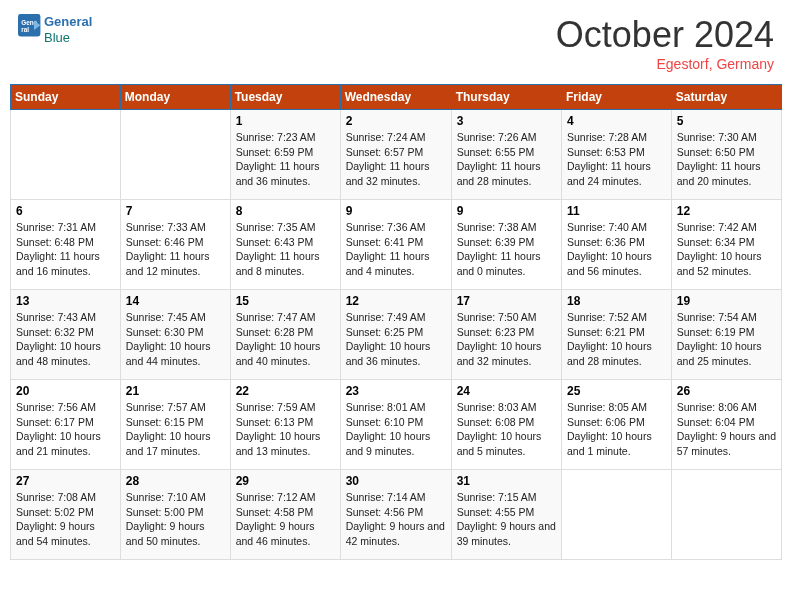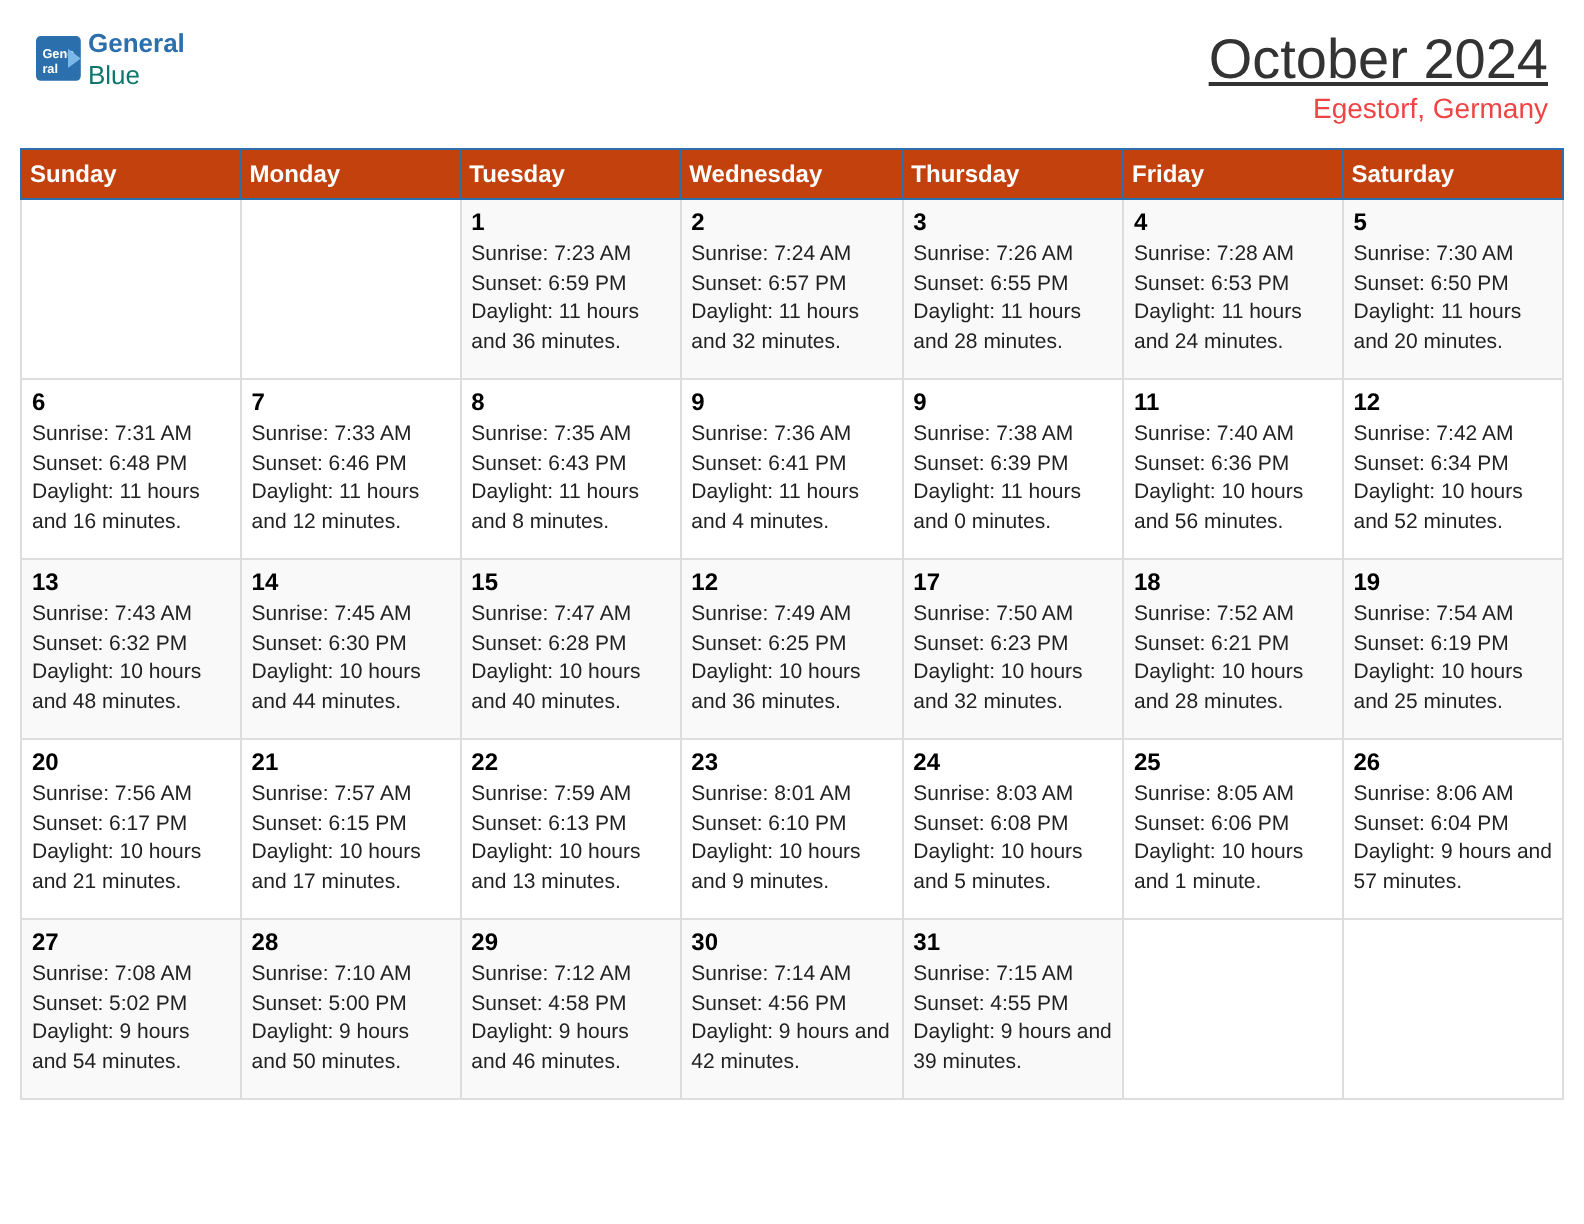--- a/index.html
+++ b/index.html
@@ -12,35 +12,33 @@
     }
     .header-area {
       display: flex;
       justify-content: space-between;
       align-items: flex-start;
       margin-bottom: 8px;
       padding: 4px 8px;
     }
     .logo {
       display: flex;
-      align-items: center;
       gap: 2px;
     }
     .logo-icon {
       width: 24px;
       height: 24px;
     }
     .title-area {
       text-align: right;
     }
     .month-title {
-      font-size: 28px;
+      font-size: 36px;
       color: #333;
       font-weight: normal;
-      text-decoration: underline;
     }
     .location {
       font-size: 14px;
       color: #ef4444;
     }
     table {
       width: 100%;
       border-collapse: collapse;
       font-size: 11px;
     }

